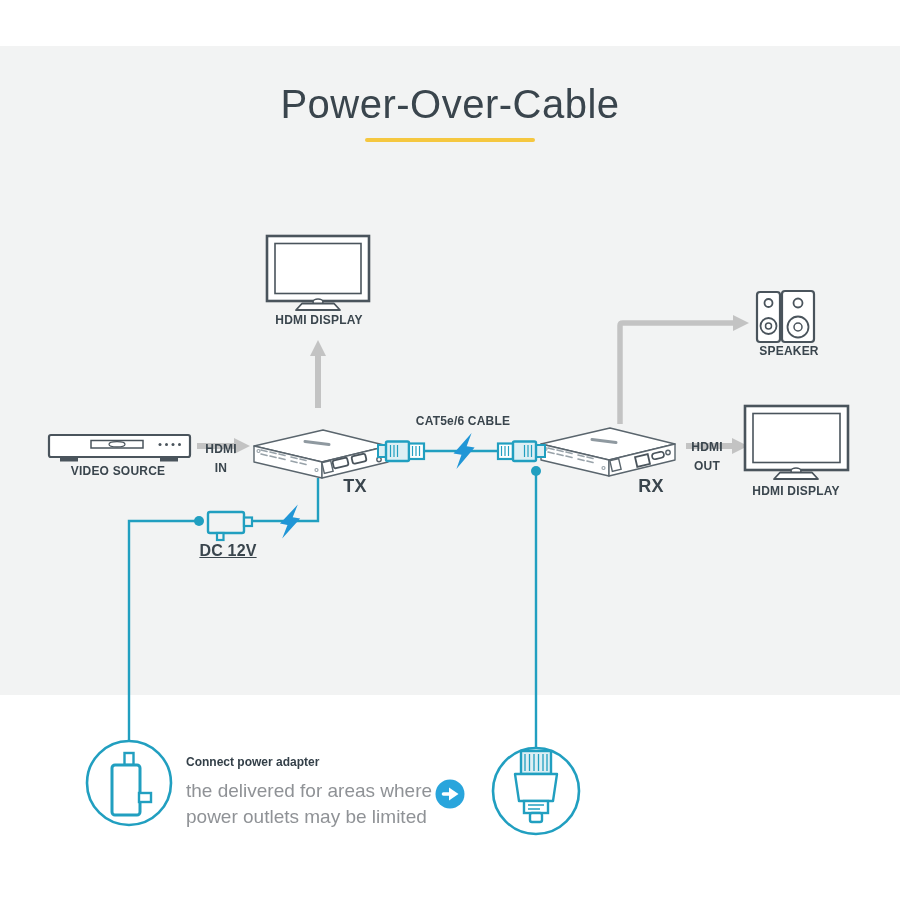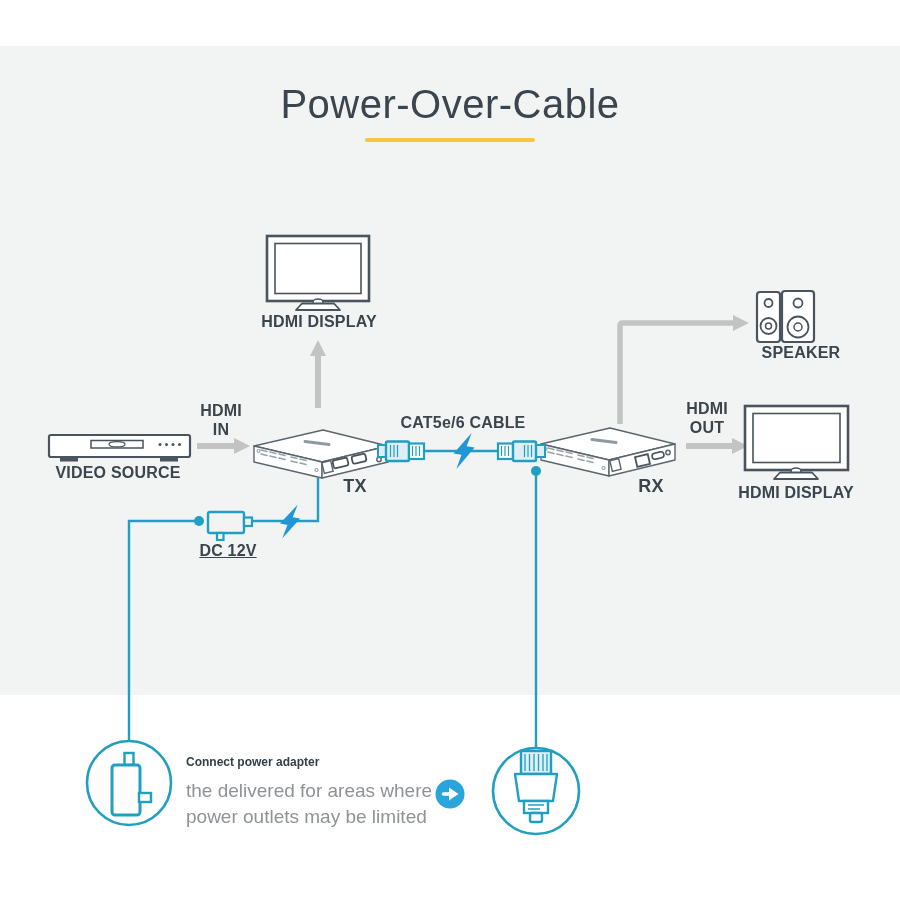--- a/index.html
+++ b/index.html
@@ -28,23 +28,23 @@
   
   .s-teal{stroke:var(--teal);} .f-teal{fill:var(--teal);}
   .f-blue{fill:var(--blue);} .f-tint{fill:var(--tealtint);}
   .s-dark{stroke:var(--outline);} .s-dark2{stroke:var(--outline2);}
   .f-arrow{fill:var(--arrow);} .s-arrow{stroke:var(--arrow);}
   .f-white{fill:#ffffff;} .f-none{fill:none;} .f-panel{fill:var(--panel);}
   .f-ink{fill:var(--outline);} .s-vent{stroke:#98a2a9;}
 
   .label{
     position:absolute;transform:translateX(-50%);white-space:nowrap;
-    font-size:16px;font-weight:600;color:var(--dark);letter-spacing:.2px;text-align:center;
-  }
-  .label.two-line{line-height:19px;}
+    font-size:12px;font-weight:600;color:var(--dark);letter-spacing:.2px;text-align:center;
+  }
+  .label.two-line{line-height:19px;margin-top:39px;}
   .label.device{font-size:18px;font-weight:700;}
   .label.dc{font-size:16px;}
 
   .note{position:absolute;width:260px;}
   .note h3{font-size:12px;font-weight:700;color:#333f48;margin-bottom:5px;line-height:22px;}
   .note .nline{font-size:19px;color:var(--body);line-height:26px;}
 </style>
 </head>
 <body>
 
@@ -236,21 +236,21 @@
 
   <div class="label" style="left:319px;top:313px;">HDMI DISPLAY</div>
   <div class="label" style="left:118px;top:464px;">VIDEO SOURCE</div>
   <div class="label two-line" style="left:221px;top:401px;">
     <div>HDMI</div>
     <div>IN</div>
   </div>
   <div class="label device" style="left:355px;top:476px;">TX</div>
   <div class="label" style="left:463px;top:414px;">CAT5e/6 CABLE</div>
   <div class="label device" style="left:651px;top:476px;">RX</div>
-  <div class="label" style="left:789px;top:344px;margin-left:12px;">SPEAKER</div>
+  <div class="label" style="left:789px;top:344px;">SPEAKER</div>
   <div class="label two-line" style="left:707px;top:399px;">
     <div>HDMI</div>
     <div>OUT</div>
   </div>
   <div class="label" style="left:796px;top:484px;">HDMI DISPLAY</div>
   <div class="label dc" style="left:228px;top:542px;text-decoration:underline;">DC 12V</div>
 
   <div class="note" style="left:186px;top:751px;">
     <h3>Connect power adapter</h3>
     <div class="nline">the delivered for areas where</div>

